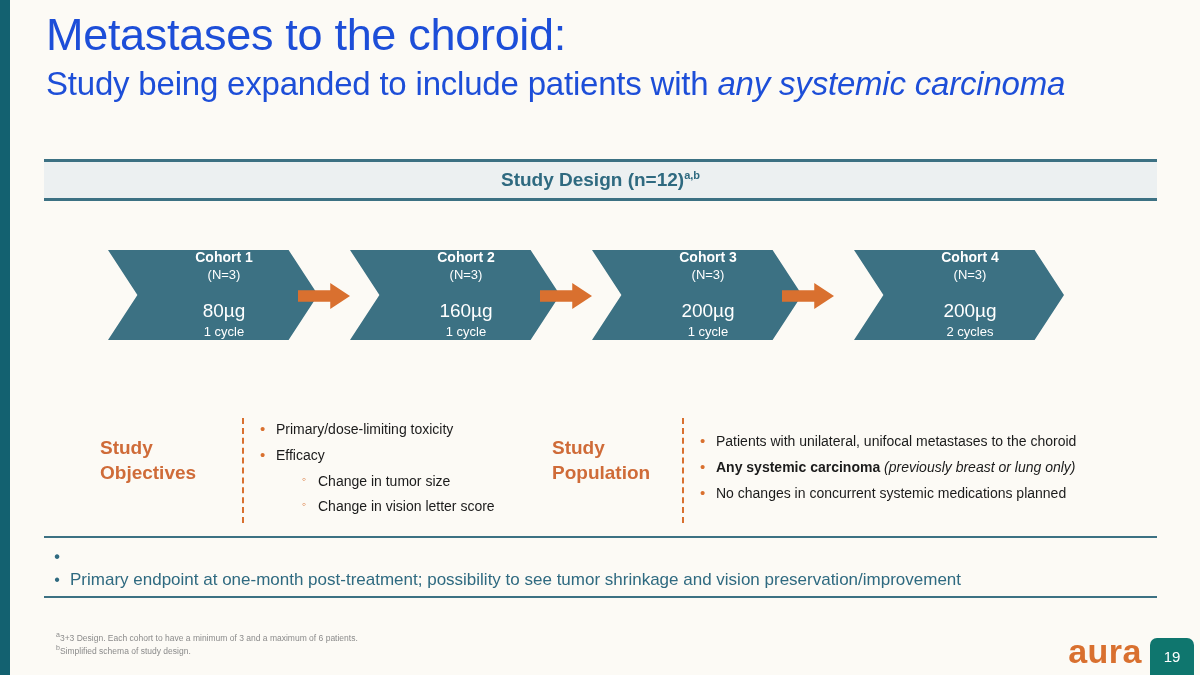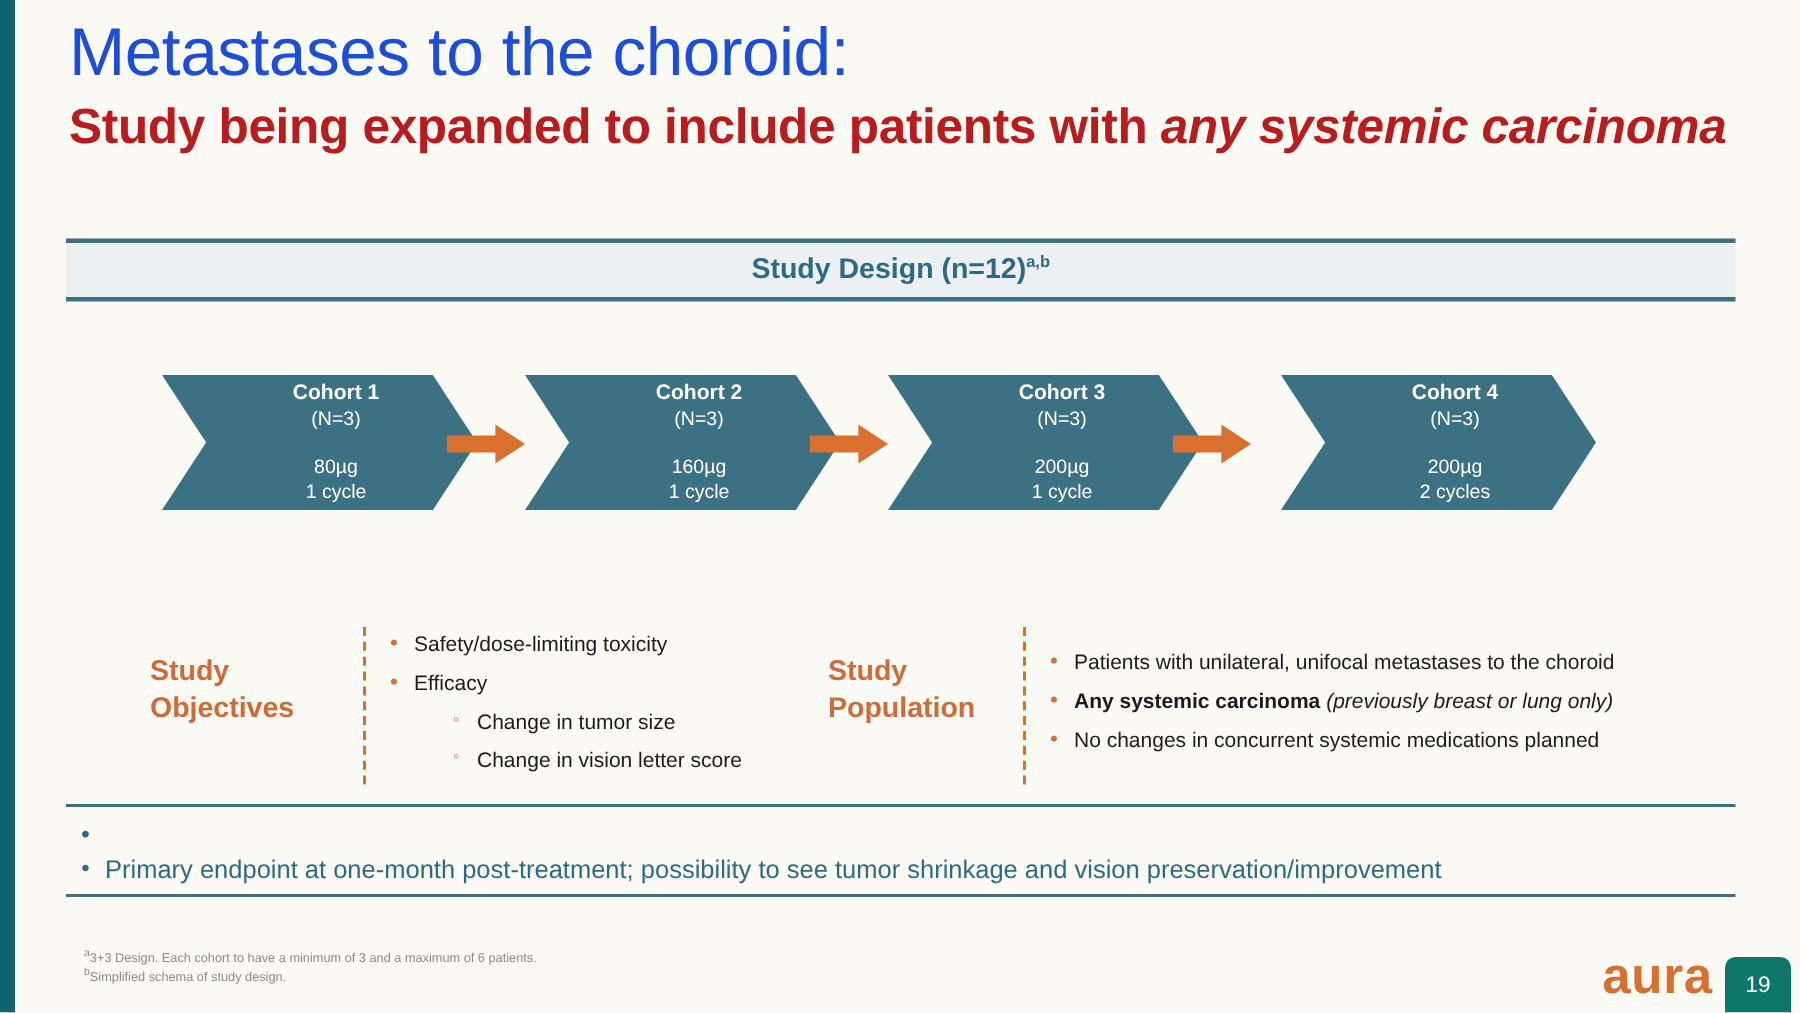--- a/index.html
+++ b/index.html
@@ -32,22 +32,22 @@
   }
   .title-line1 {
     font-size: 45px;
     font-weight: normal;
     color: #1d4ed8;
     line-height: 1.22;
     letter-spacing: -0.3px;
   }
   .title-line2 {
     font-size: 33px;
-    font-weight: bold;
-    color: #b91c1c;
+    font-weight: normal;
+    color: #1d4ed8;
     line-height: 1.28;
     letter-spacing: -0.2px;
     white-space: nowrap;
   }
   .title-line2 .ital {
     font-style: italic;
   }
 
   
   .panel {
@@ -101,21 +101,21 @@
   .chev-name {
     font-size: 14px;
     font-weight: bold;
     line-height: 1.25;
   }
   .chev-n {
     font-size: 13px;
     line-height: 1.3;
   }
   .chev-dose {
-    font-size: 13px;
+    font-size: 19px;
     line-height: 1.35;
     margin-top: 14px;
   }
   .chev-cycle {
     font-size: 13px;
     line-height: 1.35;
   }
 
   .connector {
     position: absolute;
@@ -305,21 +305,21 @@
   <div class="col-head" style="left:0px; top:18px;">
     <div>Study</div>
     <div>Objectives</div>
   </div>
 
   <div class="divider" style="left:142px;"></div>
 
   <div class="bullets" style="left:160px;">
     <div class="bullet">
       <span class="dot">•</span>
-      <span>Safety/dose-limiting toxicity</span>
+      <span>Primary/dose-limiting toxicity</span>
     </div>
     <div class="bullet">
       <span class="dot">•</span>
       <span>Efficacy</span>
     </div>
     <div class="bullet sub">
       <span class="dot">◦</span>
       <span>Change in tumor size</span>
     </div>
     <div class="bullet sub">

